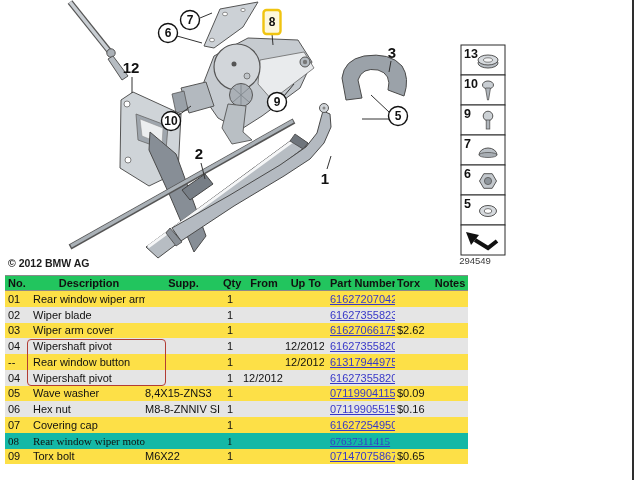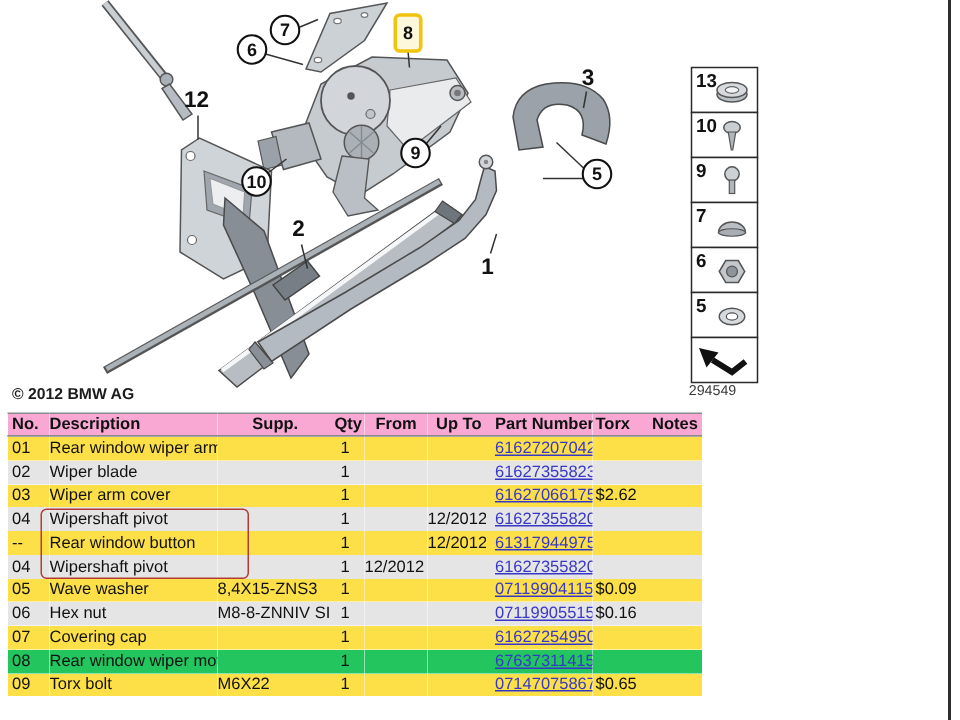--- a/index.html
+++ b/index.html
@@ -13,32 +13,32 @@
   #copyright{position:absolute;left:8px;top:257px;font-size:10.5px;font-weight:bold;color:#1b1b1b;}
   #diagram-code{position:absolute;left:450px;top:255px;width:50px;text-align:center;font-size:9.5px;color:#3a3a3a;}
 
   
   #parts-table{
     position:absolute;left:5px;top:275px;width:463px;
     border-collapse:collapse;table-layout:fixed;
     font-size:11px;color:#111;
   }
   #parts-table th{
-    height:14px;background:#f9a8d4;font-weight:bold;font-size:11px;
+    height:14px;background:#22c55e;font-weight:bold;font-size:11px;
     border-top:1px solid #8a8a8a;border-bottom:1px solid #8a8a8a;
     padding:0;white-space:nowrap;overflow:hidden;
   }
   #parts-table td{
     height:15.75px;padding:0;white-space:nowrap;overflow:hidden;vertical-align:middle;
   }
   tr.shade-white td{background:#fde047;}
   tr.shade-gray td{background:#e5e5e5;}
-  tr.shade-yellow td{background:#22c55e;}
+  tr.shade-yellow td{background:#14b8a6;font-family:Liberation Serif, serif;}
   .h-no,.c-no{text-align:left;padding-left:3px !important;}
-  .h-desc{text-align:left;} .c-desc{text-align:left;}
+  .h-desc{text-align:center;} .c-desc{text-align:left;}
   .h-supp{text-align:center;} .c-supp{text-align:left;}
   .h-qty{text-align:left;padding-left:1px !important;} .c-qty{text-align:left;padding-left:5px !important;}
   .h-from{text-align:center;} .c-from{text-align:right;padding-right:3px !important;}
   .h-upto{text-align:right;padding-right:3px !important;} .c-upto{text-align:right;padding-right:3px !important;}
   .h-part,.c-part{text-align:left;padding-left:6px !important;}
   .h-price,.c-price{text-align:left;padding-left:2px !important;}
   .h-notes,.c-notes{text-align:center;}
   a.part-link{color:#3838c8;text-decoration:underline;cursor:pointer;}
 
   

